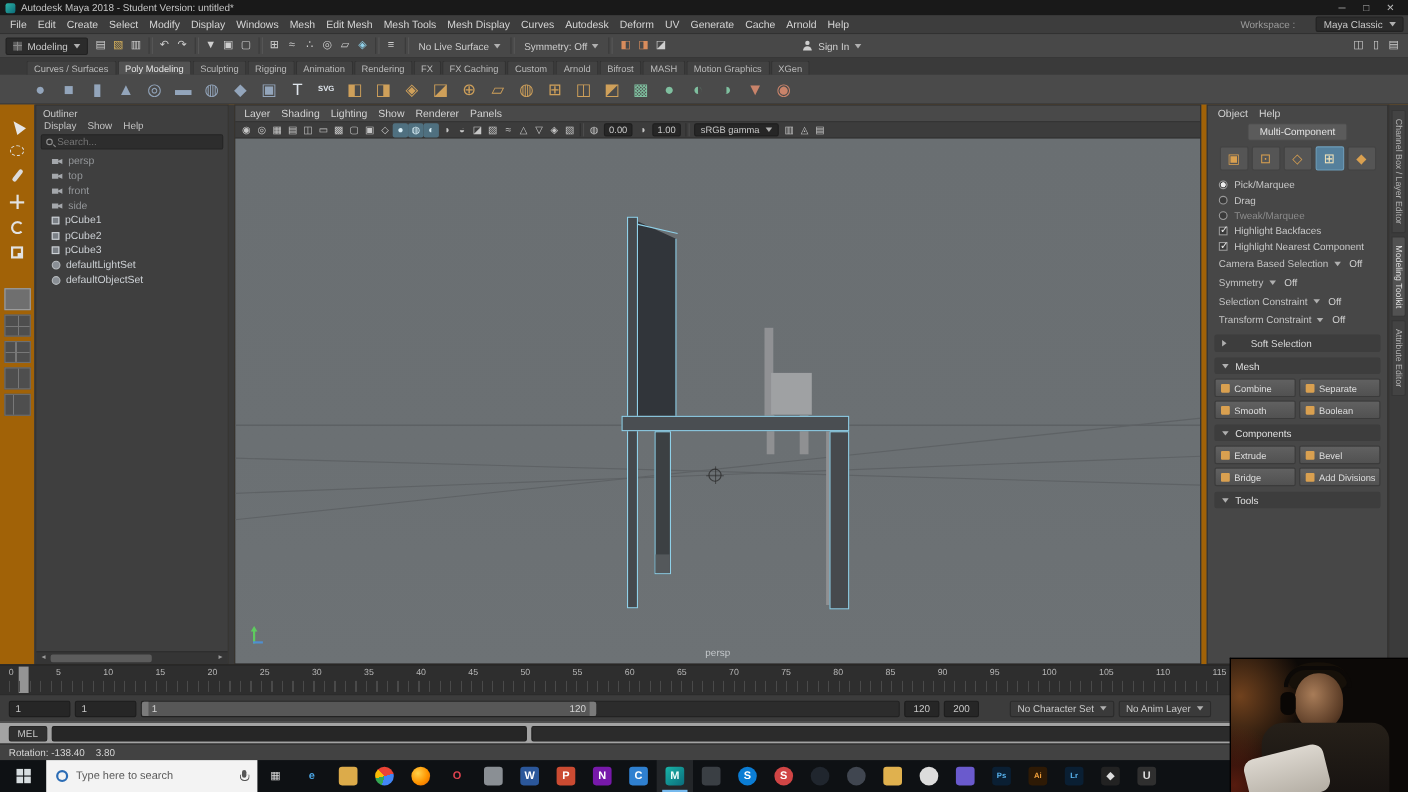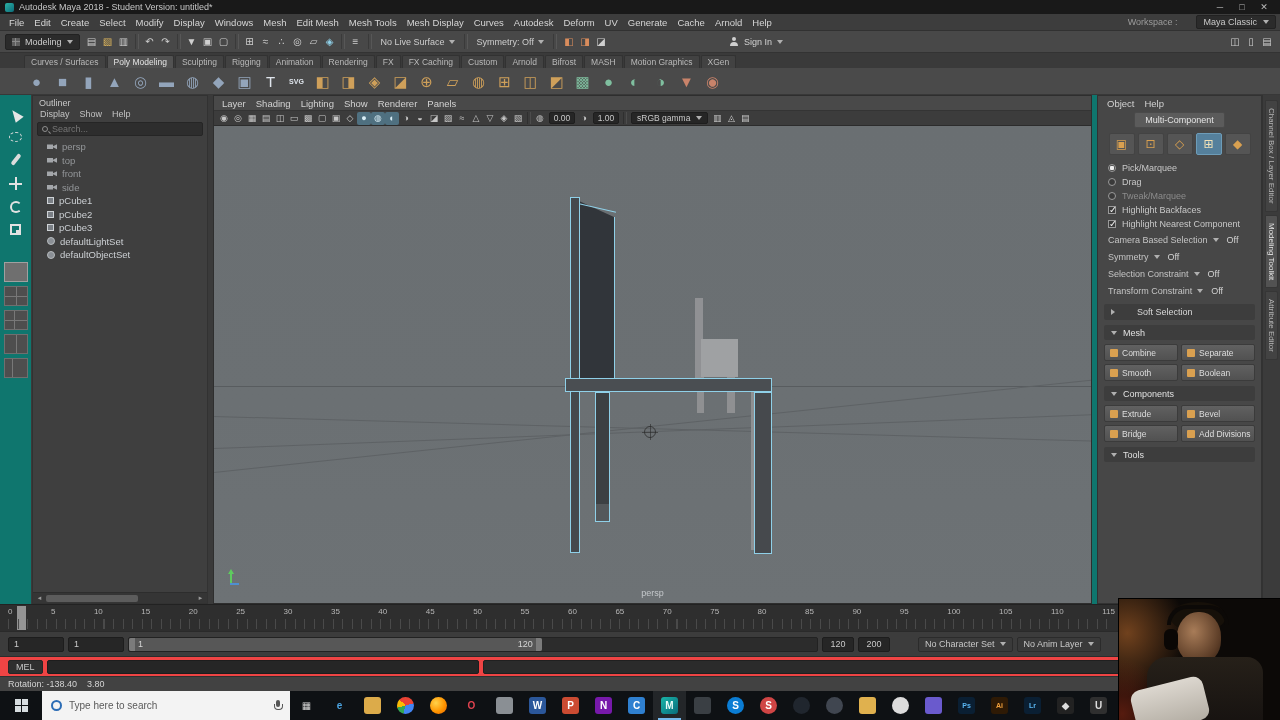--- a/index.html
+++ b/index.html
@@ -42,21 +42,21 @@
 .shelftabs{top:53px;height:15px;background:#3a3a3a;display:flex;align-items:flex-end;padding-left:24px;gap:1px;}
 .shelf-tab{font-size:8.5px;color:#b9b9b9;background:#424242;border:1px solid #323232;border-bottom:none;border-radius:2px 2px 0 0;padding:1px 6px;white-space:nowrap;}
 .shelf-tab.active{background:#525252;color:#e4e4e4;}
 .shelf{top:68px;height:27px;background:#4a4a4a;border-bottom:1px solid #383838;display:flex;align-items:center;padding-left:24px;gap:1px;}
 .shelf-ctrl{position:absolute;left:3px;top:69px;width:16px;height:24px;display:flex;flex-direction:column;align-items:center;justify-content:center;gap:2px;font-size:7px;color:#b5b5b5;}
 .shelf-icon{width:25px;height:24px;display:flex;align-items:center;justify-content:center;}
 .shelf-icon .g{font-size:15px;line-height:1;color:var(--fg,#93a5bb);}
 .shelf-icon.small .g{font-size:7px;font-weight:bold;letter-spacing:0;}
 
 
-.main{top:95px;height:509px;background:#0f766e;}
+.main{top:95px;height:509px;background:#a16207;}
 
 .toolbox{position:absolute;left:0;top:0;width:32px;height:100%;border-right:1px solid #3a3a3a;display:flex;flex-direction:column;align-items:center;padding-top:14px;gap:11px;}
 .cursor-ico{width:0;height:0;border-left:5px solid transparent;border-right:5px solid transparent;border-bottom:12px solid #e6e6e6;transform:rotate(-38deg);}
 .lasso-ico{width:13px;height:10px;border:1px dashed #dcdcdc;border-radius:50%;}
 .paint-ico{width:4px;height:13px;border-radius:2px;background:#dcdcdc;transform:rotate(38deg);}
 .move-ico{width:13px;height:13px;position:relative;}
 .move-ico::before{content:"";position:absolute;left:0;top:5.5px;width:13px;height:2px;background:#e2e2e2;}
 .move-ico::after{content:"";position:absolute;left:5.5px;top:0;width:2px;height:13px;background:#e2e2e2;}
 .rotate-ico{width:12px;height:12px;border:2px solid #e2e2e2;border-radius:50%;border-right-color:transparent;}
 .scale-ico{width:11px;height:11px;border:2px solid #e2e2e2;position:relative;}
@@ -162,34 +162,34 @@
 .rs-field.w1{flex:0 0 56px;}
 .rs-field.w2{flex:0 0 32px;justify-content:center;}
 .rs-bar{flex:0 0 690px;height:15px;background:#2c2c2c;border:1px solid #222;border-radius:2px;position:relative;}
 .rs-range{position:absolute;left:0;top:0;bottom:0;width:60%;background:#575757;border-radius:2px;display:flex;align-items:center;justify-content:space-between;font-size:9px;color:#d4d4d4;padding:0 9px;}
 .rs-range::before{content:"";position:absolute;left:0;top:0;bottom:0;width:6px;background:#7b7b7b;border-radius:2px 0 0 2px;}
 .rs-range::after{content:"";position:absolute;right:0;top:0;bottom:0;width:6px;background:#7b7b7b;border-radius:0 2px 2px 0;}
 .rs-dd{height:15px;background:#3a3a3a;border:1px solid #2b2b2b;border-radius:2px;display:flex;align-items:center;gap:5px;padding:0 6px;font-size:9px;color:#c8c8c8;white-space:nowrap;}
 .rs-gap{flex:0 0 20px;}
 
 
-.cmdline{top:656px;height:20px;background:#ef4444;border-top:1px solid #2c2c2c;display:flex;align-items:center;padding:0 8px;gap:4px;}
+.cmdline{top:656px;height:20px;background:#a3a3a3;border-top:1px solid #2c2c2c;display:flex;align-items:center;padding:0 8px;gap:4px;}
 .mel-label{font-size:9px;color:#c8c8c8;background:#2f2f2f;border:1px solid #262626;border-radius:2px;padding:1px 7px;}
 .mel-input{flex:0 0 432px;height:14px;background:#262626;border:1px solid #1d1d1d;border-radius:2px;color:#ccc;font-size:9px;font-family:"Liberation Mono","DejaVu Sans Mono",monospace;outline:none;padding:0 4px;}
 .mel-output{flex:1;height:14px;background:#2b2b2b;border:1px solid #202020;border-radius:2px;margin-right:2px;}
 
 
 .helpline{top:676px;height:15px;background:#424242;border-top:1px solid #303030;display:flex;align-items:center;padding:0 8px;font-size:9px;color:#d4d4d4;white-space:pre;}
 
 
 .taskbar{top:691px;height:29px;background:#0e1114;display:flex;align-items:stretch;z-index:10;}
 .start{width:42px;display:flex;align-items:center;justify-content:center;}
 .win-logo{width:13px;height:13px;display:grid;grid-template-columns:6px 6px;grid-template-rows:6px 6px;gap:1px;}
 .win-logo span{background:#d7dde0;}
-.tsearch{width:248px;background:#f3f3f3;display:flex;align-items:center;gap:7px;padding:0 9px;}
+.tsearch{width:192px;background:#f3f3f3;display:flex;align-items:center;gap:7px;padding:0 9px;}
 .cortana{width:11px;height:11px;border:2px solid #2b6cb5;border-radius:50%;flex:0 0 auto;}
 .tsearch input{flex:1;min-width:0;border:none;outline:none;background:transparent;font-size:10px;color:#4a4a4a;font-family:inherit;}
 .tsearch input::placeholder{color:#5a5a5a;opacity:1;}
 .tmic{width:7px;height:12px;position:relative;flex:0 0 auto;}
 .tmic::before{content:"";position:absolute;left:1.5px;top:0;width:4px;height:7px;border-radius:2px;background:#555;}
 .tmic::after{content:"";position:absolute;left:0;top:4px;width:7px;height:5px;border:1px solid #555;border-top:none;border-radius:0 0 4px 4px;}
 .ticons{display:flex;}
 .ticon{width:33px;display:flex;align-items:center;justify-content:center;position:relative;}
 .ticon.active{background:rgba(255,255,255,.09);}
 .ticon.active::after{content:"";position:absolute;left:5px;right:5px;bottom:0;height:2px;background:#76b9ed;}

